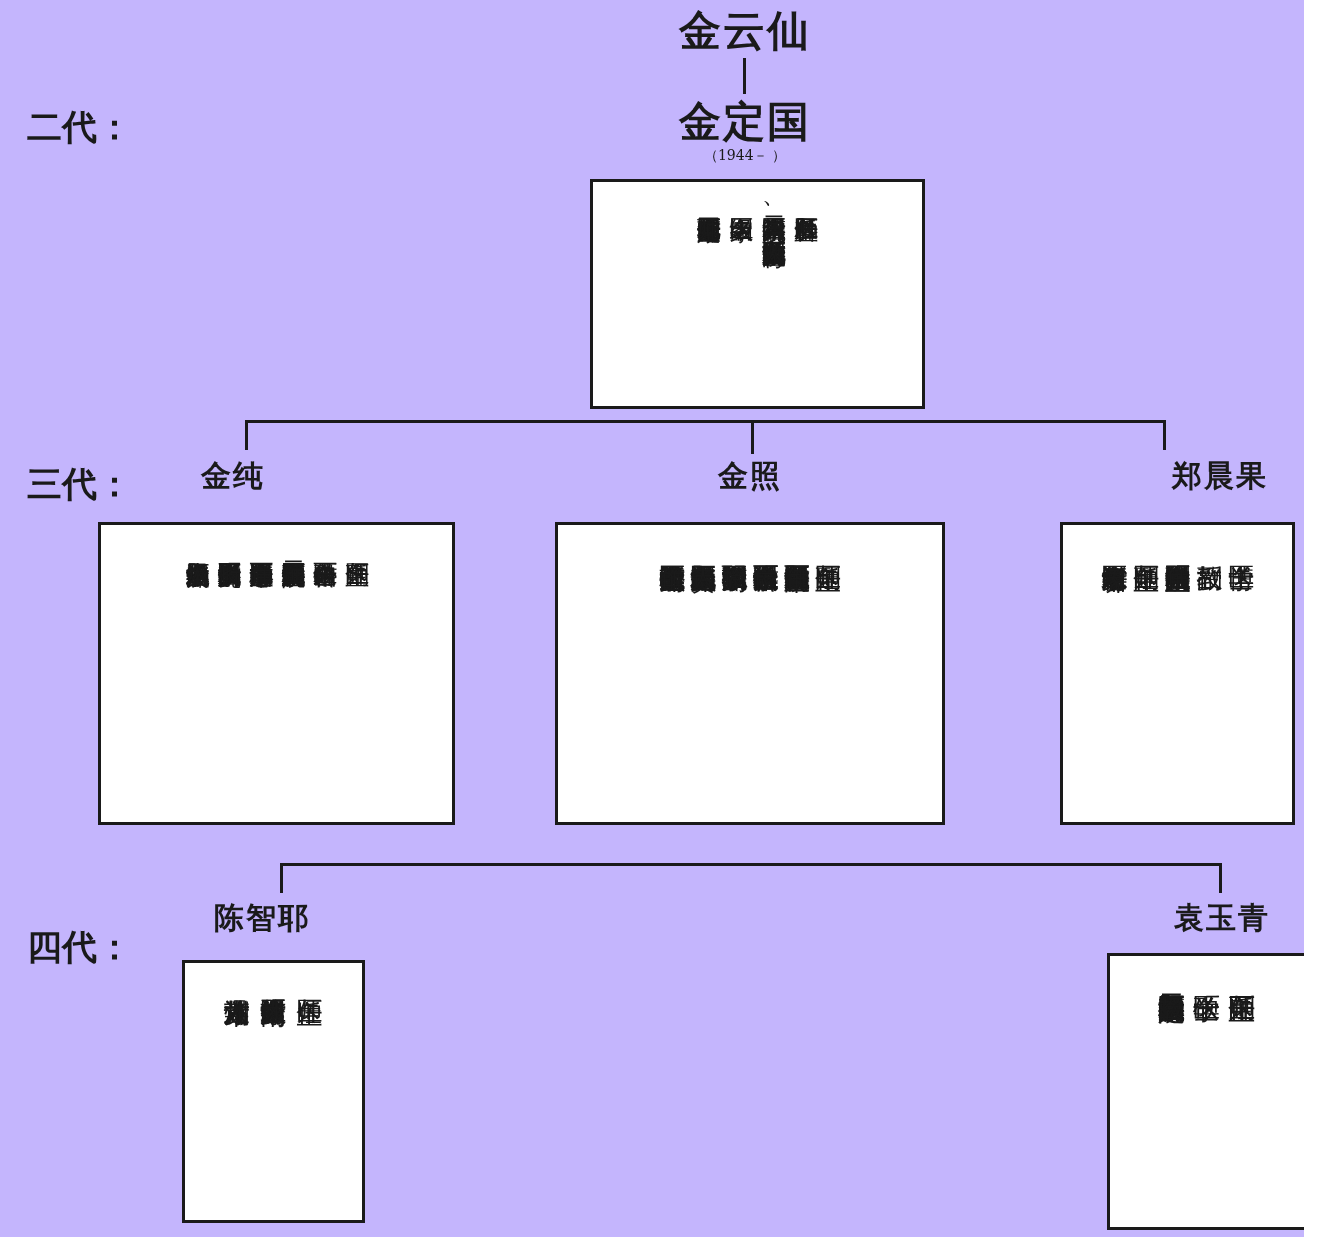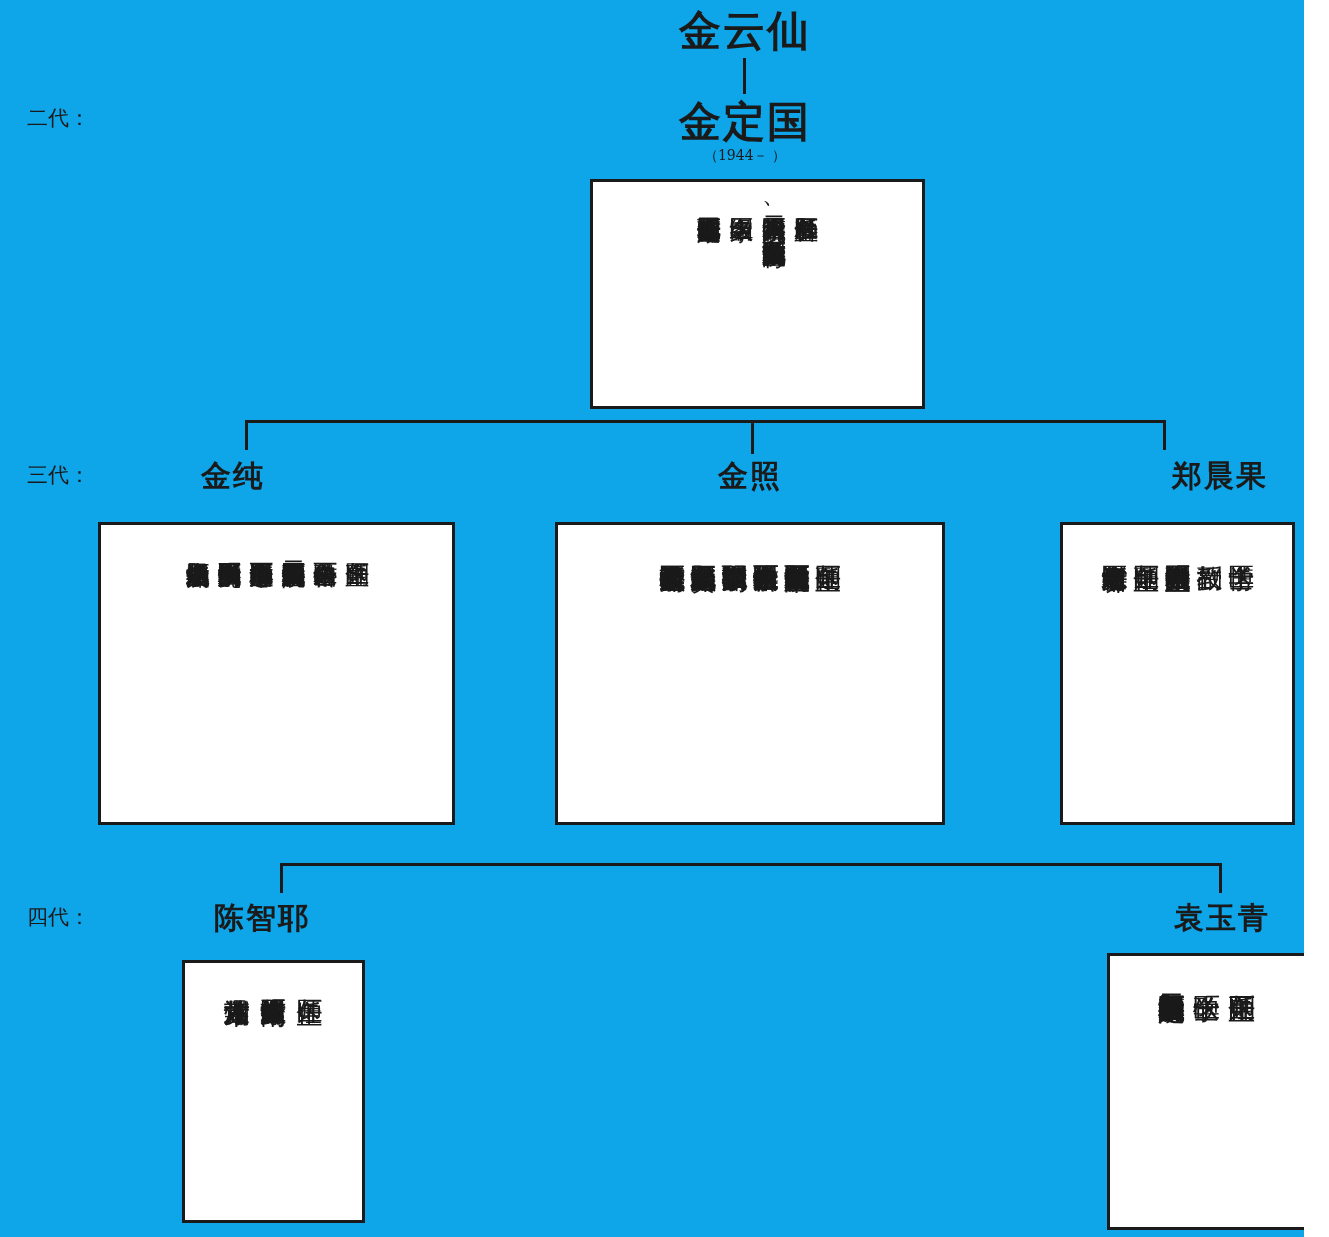--- a/index.html
+++ b/index.html
@@ -1,20 +1,20 @@
 <!DOCTYPE html>
 <html><head>
 <meta charset="utf-8">
 <style>
   html, body { margin: 0; padding: 0; background: #ffffff; }
   .canvas {
     position: relative;
     width: 1304px;
     height: 1237px;
-    background: #0ea5e9;
+    background: #c4b5fd;
     color: #1a1a1a;
     overflow: hidden;
     font-family: "DejaVu Sans", sans-serif;
   }
   
   .pname {
     position: absolute;
     transform: translateX(-50%);
     font-weight: bold;
     font-size: 30px;
@@ -26,22 +26,22 @@
   .pname.big { font-size: 42px; }
   .years {
     position: absolute;
     transform: translateX(-50%);
     font-size: 14px;
     white-space: nowrap;
     font-family: "DejaVu Serif", "Liberation Serif", serif;
   }
   .genlabel {
     position: absolute;
-    font-weight: normal;
-    font-size: 21px;
+    font-weight: bold;
+    font-size: 35px;
     white-space: nowrap;
     font-family: "DejaVu Sans", "Liberation Sans", sans-serif;
   }
   
   .vline, .hline { position: absolute; background: #1a1a1a; }
   .vline { width: 3px; }
   .hline { height: 3px; }
   
   .tbox {
     position: absolute;
@@ -146,21 +146,21 @@
         <div>温州医科大学中医教研室副主任</div>
         <div>副主任医师</div>
         <div>浙江省中青年名中医培养对象</div>
       </div>
   </div>
 
   <div class="hline" style="left:280px; top:863px; width:942px;"></div>
   <div class="vline" style="left:280px; top:863px; height:30px;"></div>
   <div class="vline" style="left:1219px; top:863px; height:30px;"></div>
 
-  <div class="genlabel" style="left:27px; top:903px;">四代：</div>
+  <div class="genlabel" style="left:27px; top:924px;">四代：</div>
 
   <div class="pname" style="left:262px; top:901px;text-align:right;">陈智耶</div>
 
   <div class="pname" style="left:1222px; top:901px;font-family:Liberation Serif, serif;">袁玉青</div>
 
   <div class="tbox b-czy">
     <div class="vtext">
         <div>主任医师</div>
         <div>温州市中医药高级研修人才</div>
         <div>温州市英才计划人才</div>

